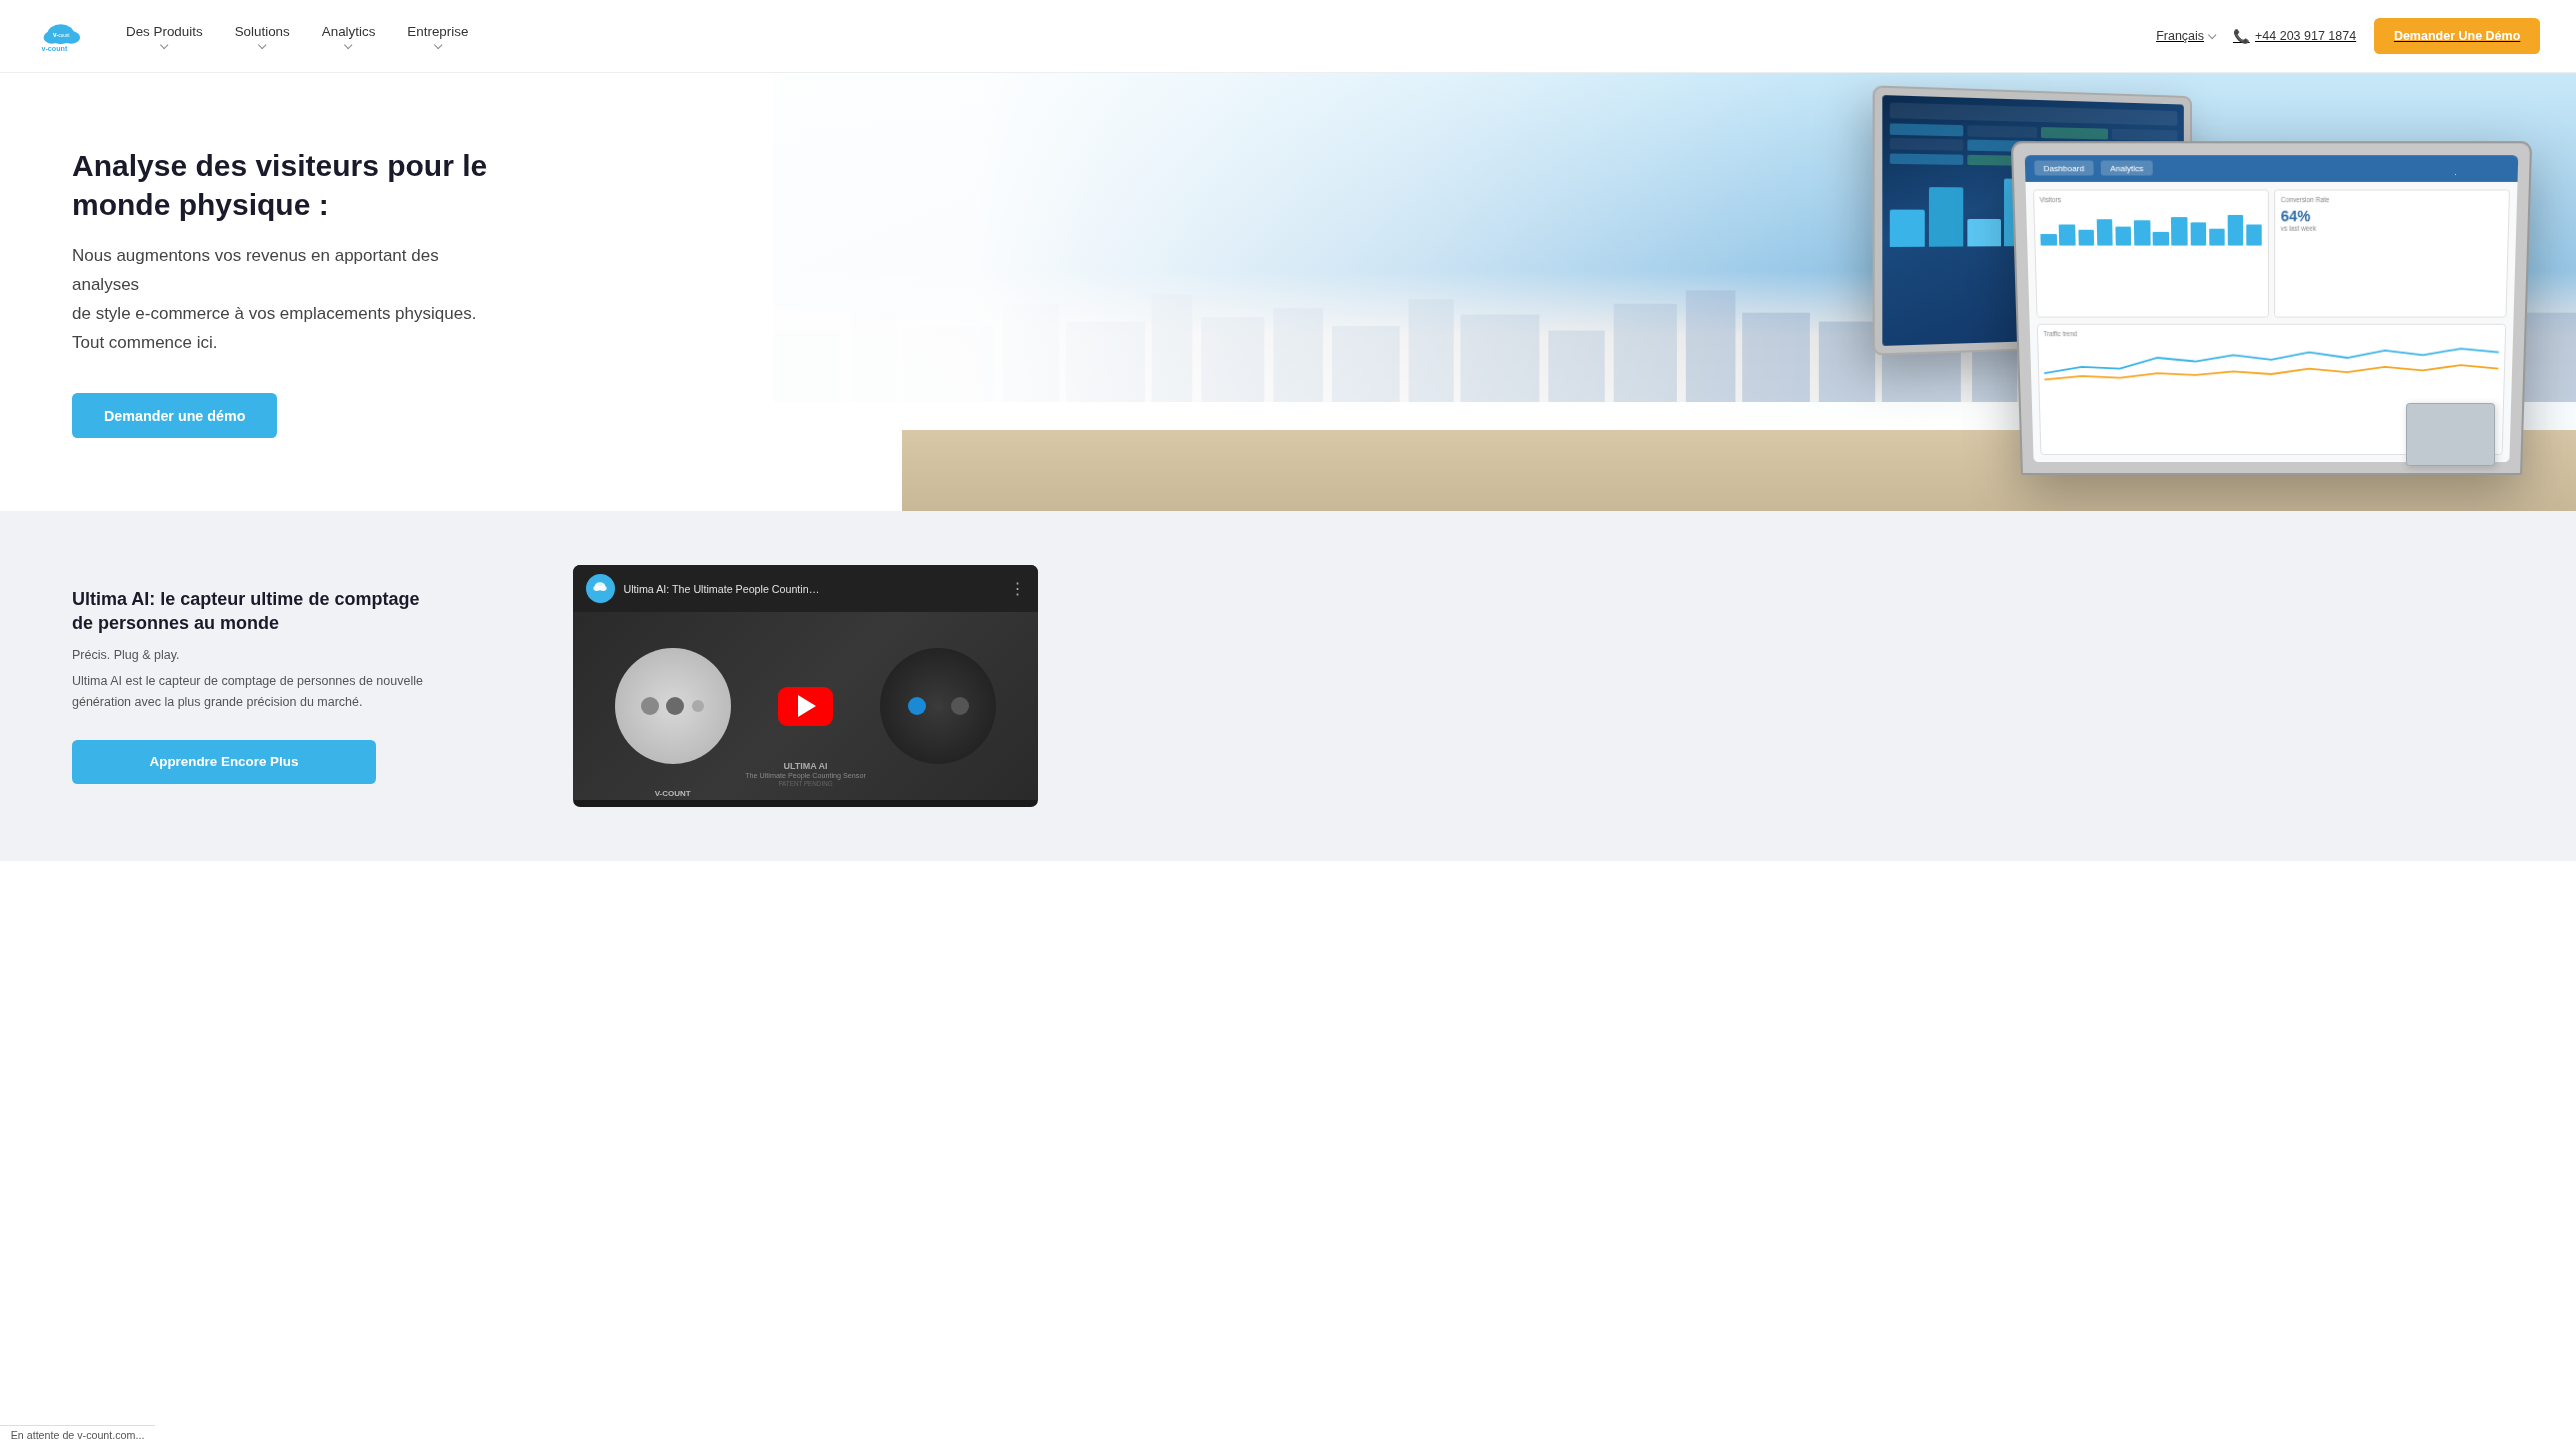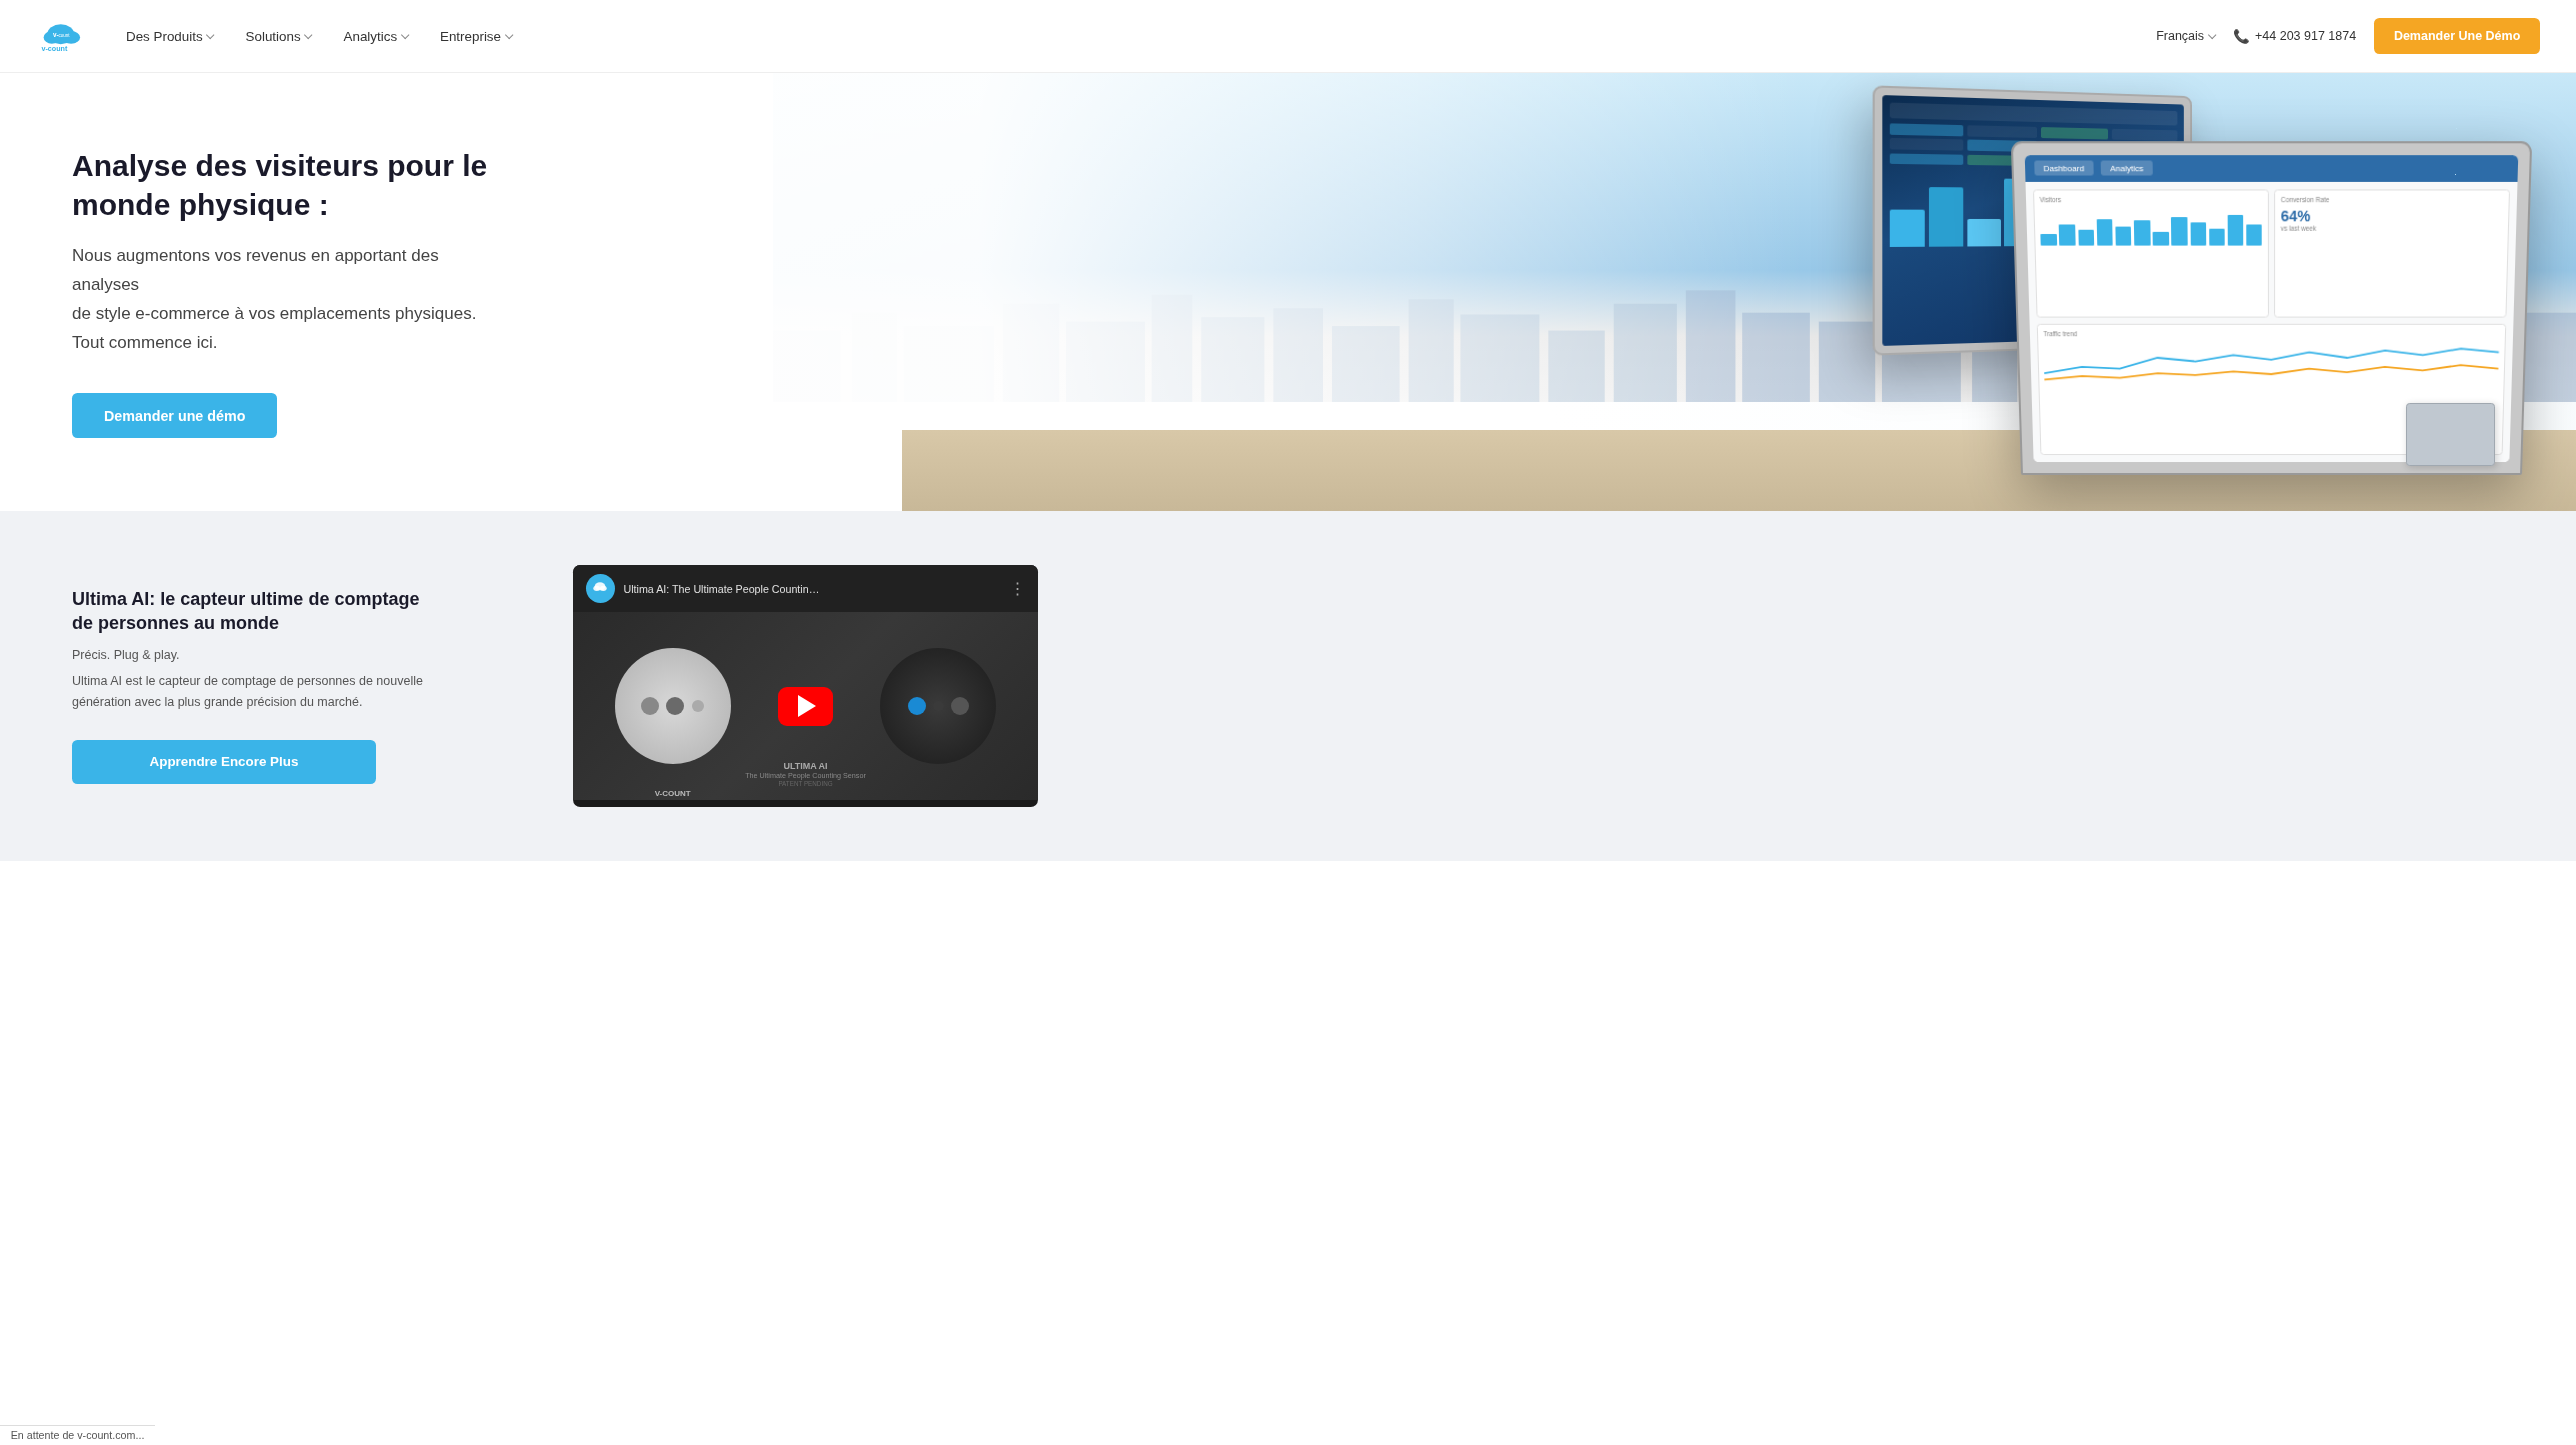--- a/index.html
+++ b/index.html
@@ -21,30 +21,31 @@
     .logo { display: flex; align-items: center; }
     .logo-cloud {
       width: 54px;
       height: 45px;
     }
     .nav-links { display: flex; align-items: center; gap: 32px; }
     .nav-item {
       display: flex; align-items: center; gap: 4.5px;
       font-size: 13.4px; color: #333; cursor: pointer;
       white-space: nowrap;
+      flex-direction: column;
     }
     .chevron {
       border: solid #888;
       border-width: 0 1.8px 1.8px 0;
       display: inline-block;
       padding: 2.7px;
       transform: rotate(45deg);
       margin-top: -1.8px;
     }
-    .navbar-right { display: flex; align-items: center; gap: 18px; }
+    .navbar-right { display: flex; align-items: center; gap: 18px; text-decoration: underline; }
     .lang-select {
       display: flex; align-items: center; gap: 4.5px;
       font-size: 12.5px; color: #333; cursor: pointer;
     }
     .phone {
       display: flex; align-items: center; gap: 5.4px;
       font-size: 12.5px; color: #333; cursor: pointer;
     }
     .phone-icon { color: #333; font-size: 13.4px; }
     .demo-btn-nav {

